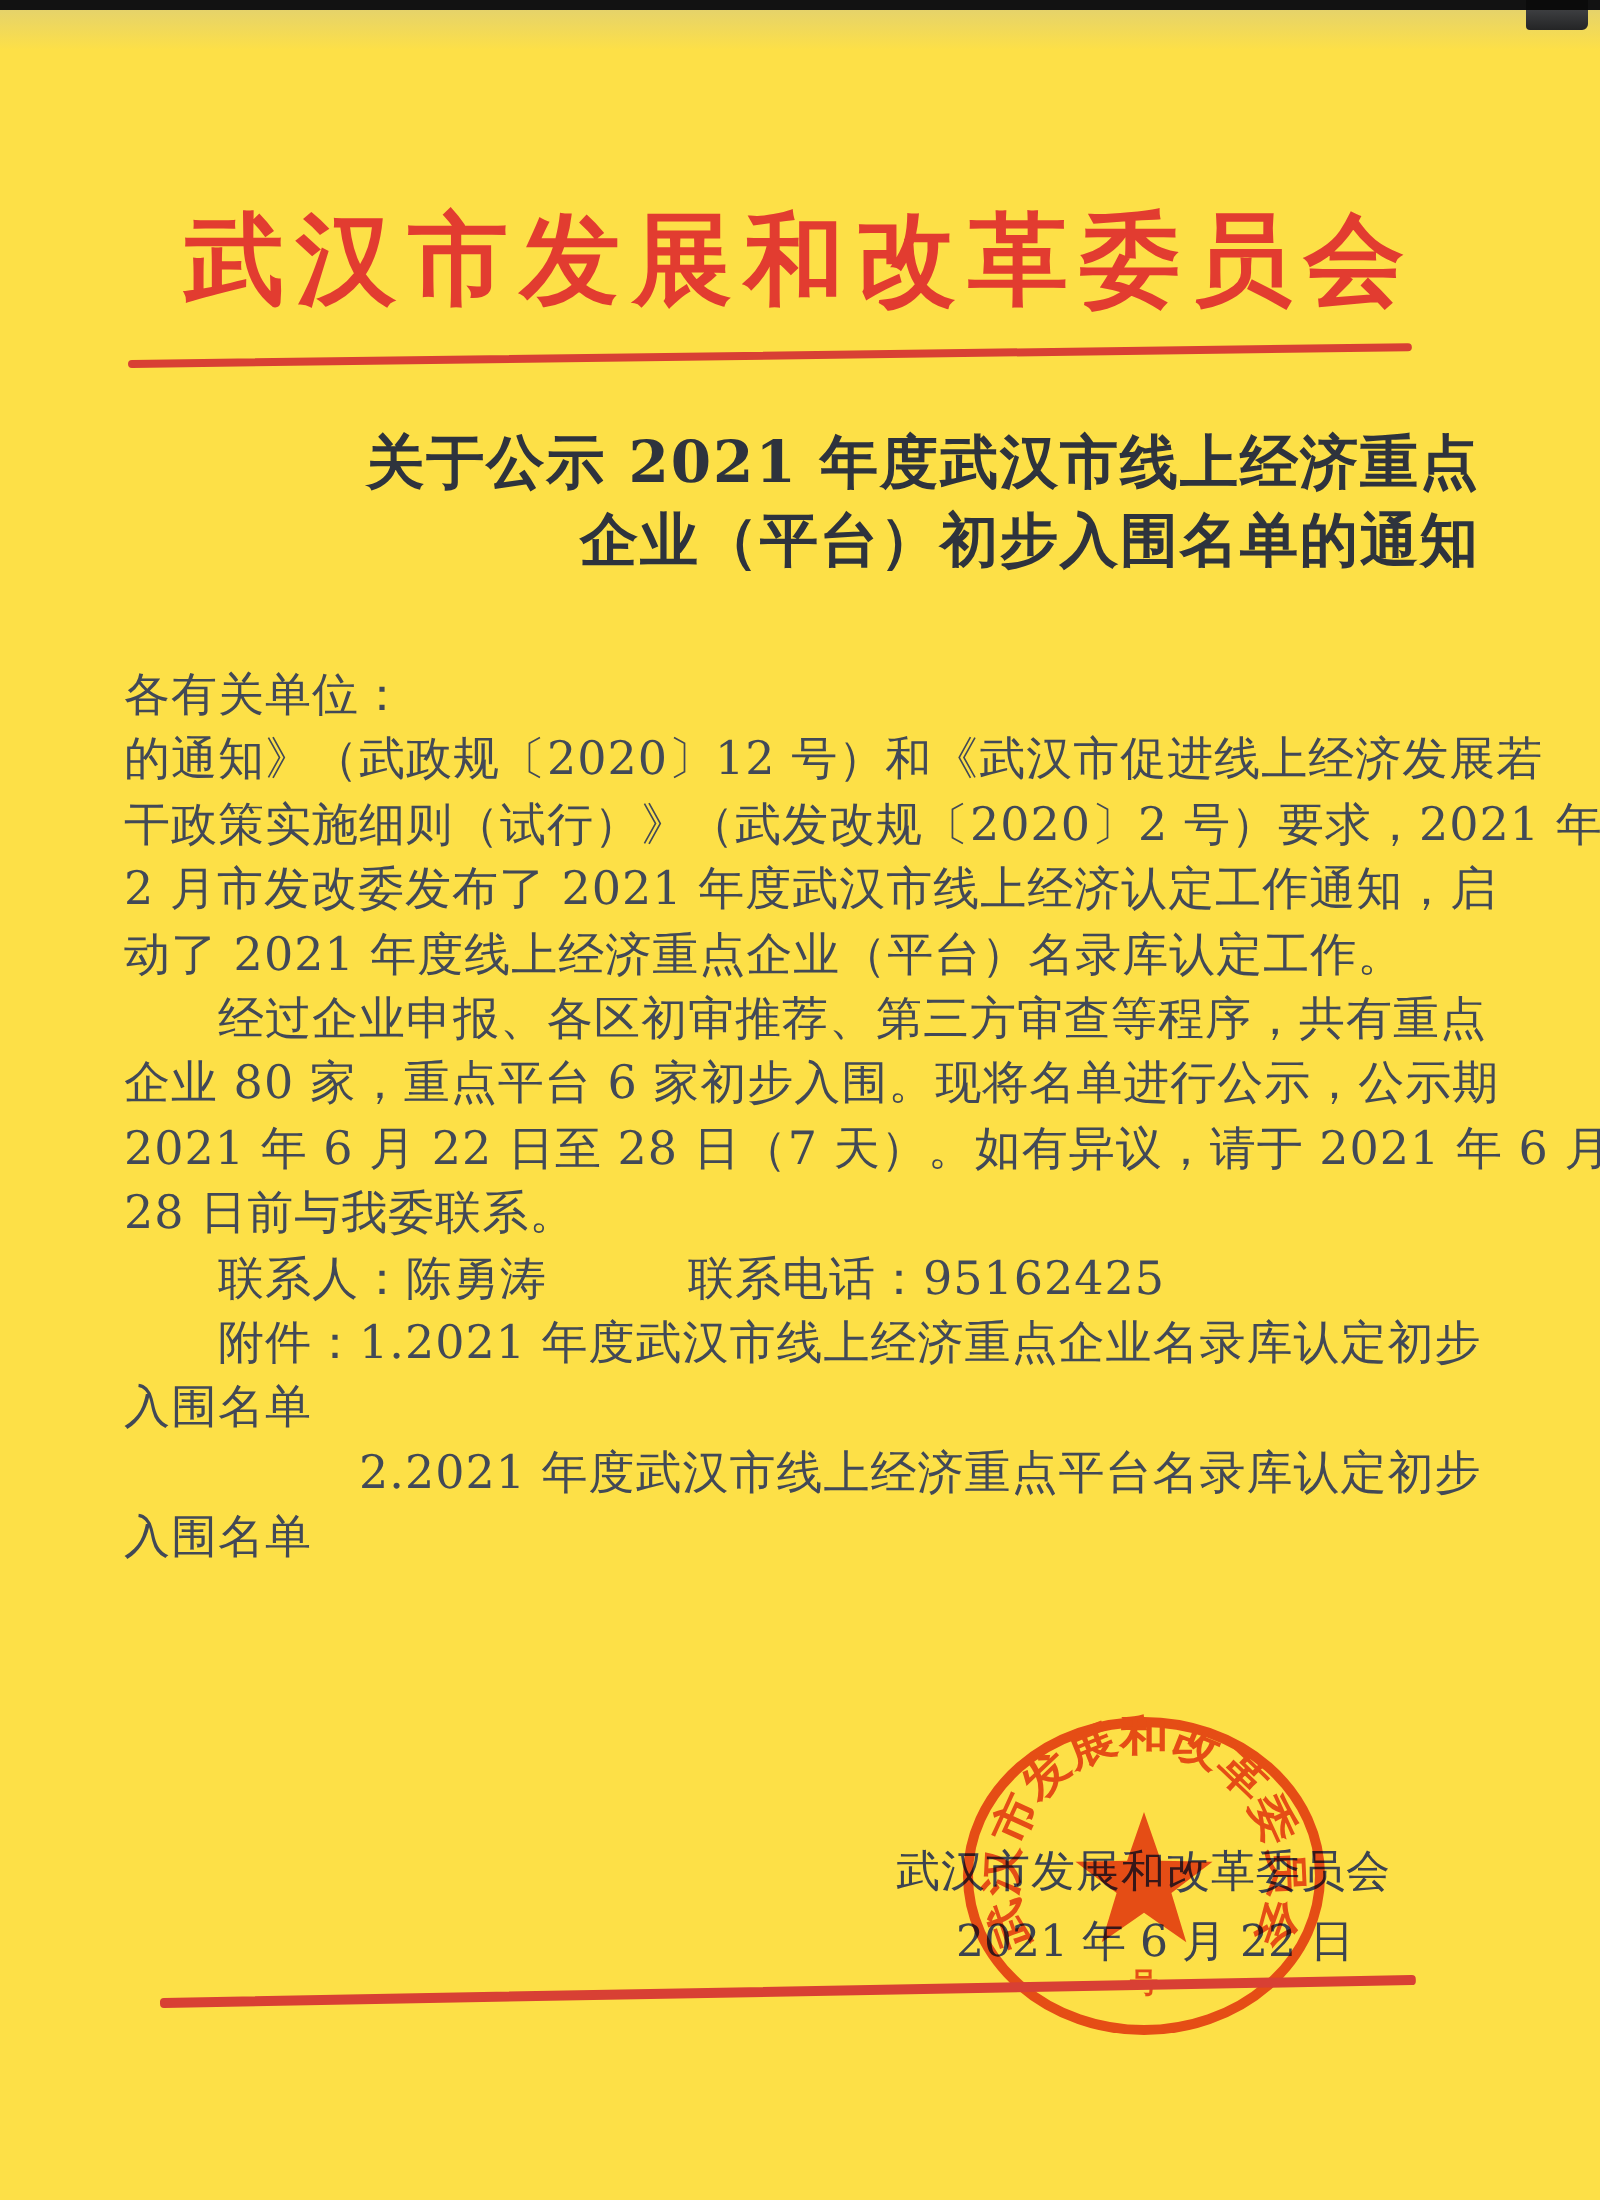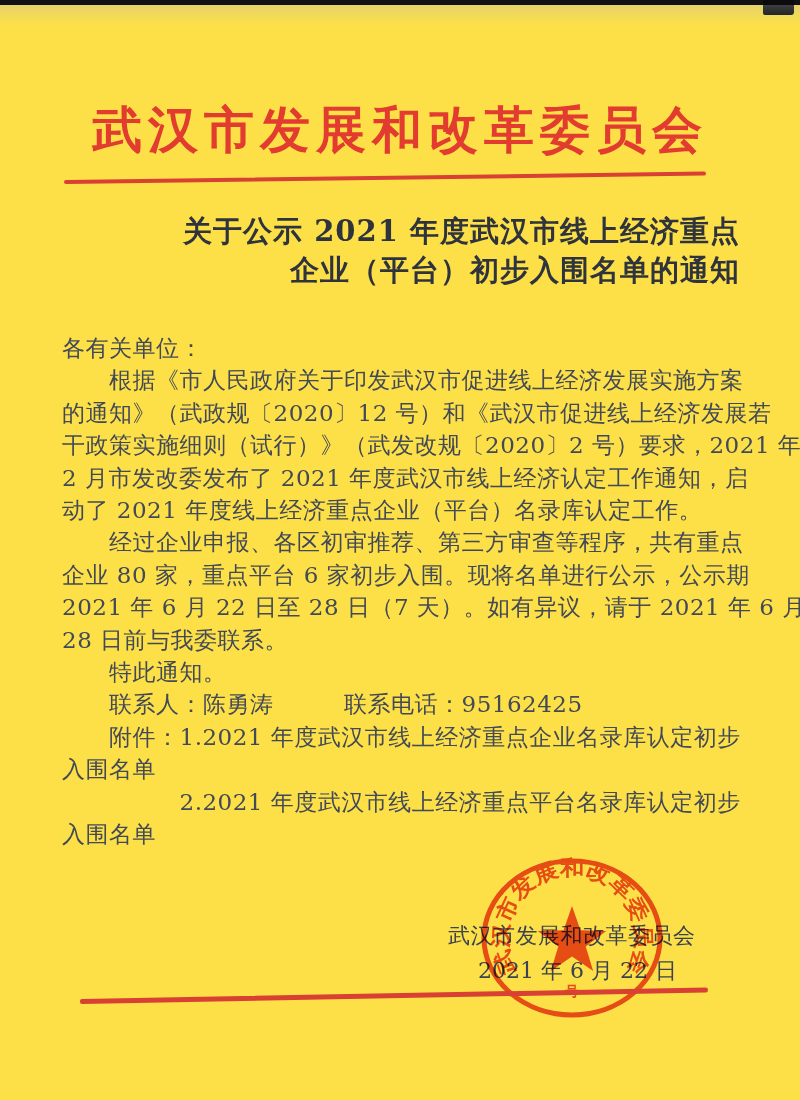--- a/index.html
+++ b/index.html
@@ -88,30 +88,28 @@
 
   <div class="rule-red-top"></div>
 
   <div class="doc-title">
     <div>关于公示 2021 年度武汉市线上经济重点</div>
     <div>企业（平台）初步入围名单的通知</div>
   </div>
 
   <div class="doc-body">
       <div class="body-line">各有关单位：</div>
-      <div class="body-line">　　根据《市人民政府关于印发武汉市促进线上经济发展实施方案</div>
       <div class="body-line">的通知》（武政规〔2020〕12 号）和《武汉市促进线上经济发展若</div>
       <div class="body-line">干政策实施细则（试行）》（武发改规〔2020〕2 号）要求，2021 年</div>
       <div class="body-line">2 月市发改委发布了 2021 年度武汉市线上经济认定工作通知，启</div>
       <div class="body-line">动了 2021 年度线上经济重点企业（平台）名录库认定工作。</div>
       <div class="body-line">　　经过企业申报、各区初审推荐、第三方审查等程序，共有重点</div>
       <div class="body-line">企业 80 家，重点平台 6 家初步入围。现将名单进行公示，公示期</div>
       <div class="body-line">2021 年 6 月 22 日至 28 日（7 天）。如有异议，请于 2021 年 6 月</div>
       <div class="body-line">28 日前与我委联系。</div>
-      <div class="body-line">　　特此通知。</div>
       <div class="body-line">　　联系人：陈勇涛　　　联系电话：95162425</div>
       <div class="body-line">　　附件：1.2021 年度武汉市线上经济重点企业名录库认定初步</div>
       <div class="body-line">入围名单</div>
       <div class="body-line">　　　　　2.2021 年度武汉市线上经济重点平台名录库认定初步</div>
       <div class="body-line">入围名单</div>
     </div>
 
   <div class="signature-org">武汉市发展和改革委员会</div>
   <div class="signature-date">2021 年 6 月 22 日</div>
 

